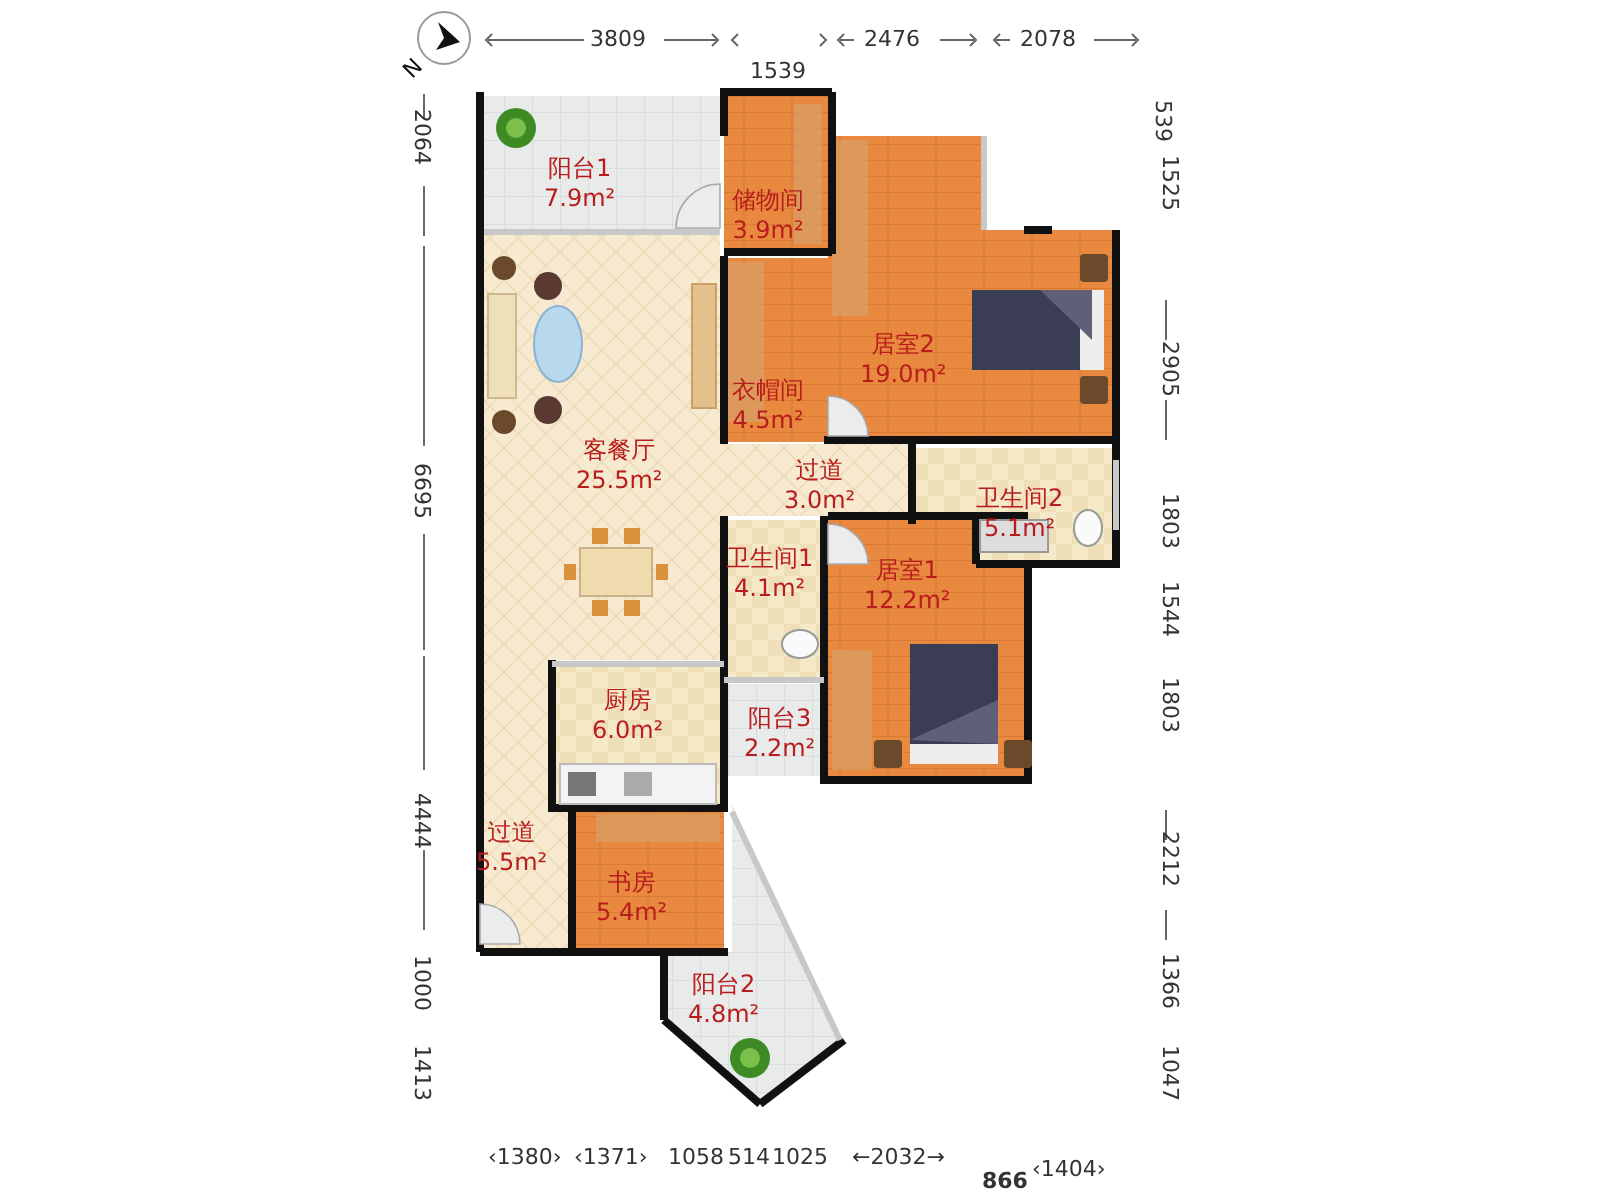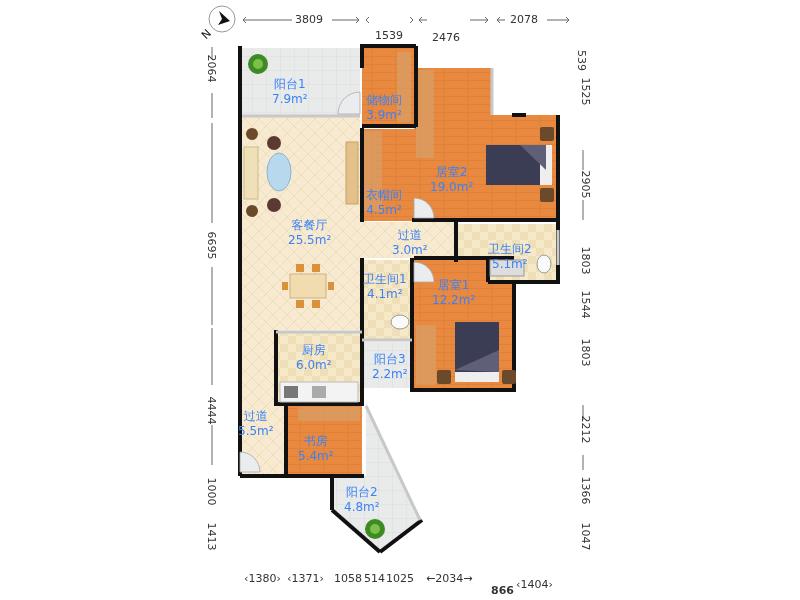--- a/index.html
+++ b/index.html
@@ -1,19 +1,19 @@
 <!DOCTYPE html>
 <html><head>
   <meta charset="utf-8">
   <style>
     html, body { margin:0; padding:0; background:#ffffff; }
     body { width:800px; height:600px; position:relative; overflow:hidden; font-family:"DejaVu Sans", sans-serif; }
     .dim { position:absolute; font-size:11px; color:#333; font-family:"DejaVu Sans", sans-serif; white-space:nowrap; }
     .dim-v { transform:rotate(90deg); transform-origin:center; }
-    .room-label { position:absolute; text-align:center; font-size:12px; line-height:15px; color:#3b82f6; font-family:"DejaVu Sans", sans-serif; white-space:nowrap; }
+    .room-label { position:absolute; text-align:center; font-size:12px; line-height:15px; color:#b91c1c; font-family:"DejaVu Sans", sans-serif; white-space:nowrap; }
     .abs { position:absolute; }
   </style>
 </head>
 <body>
 
 <div class="abs" style="left:198px;top:2px;width:40px;height:40px;">
   <svg width="40" height="40" viewBox="0 0 40 40">
     <circle cx="24" cy="17" r="13" fill="#fff" stroke="#999" stroke-width="1"></circle>
     <polygon points="21,9 32,19 20,23 24,17" fill="#111"></polygon>
     <text x="4" y="36" font-size="11" transform="rotate(-45 8 32)" fill="#111" font-family="DejaVu Sans, sans-serif">N</text>
@@ -34,31 +34,31 @@
       <polyline points="182,3 179,6 182,9"></polyline>
         <polyline points="245,3 248,6 245,9"></polyline>
       <line x1="258" y1="6" x2="265" y2="6"></line>
         <line x1="307" y1="6" x2="328" y2="6"></line>
       <polyline points="260,3 257,6 260,9"></polyline>
         <polyline points="326,3 329,6 326,9"></polyline>
     </g>
   </svg>
   <span class="dim" style="left:295px;top:13px;">3809</span>
   <span class="dim" style="left:375px;top:13px;margin-top:16px;">1539</span>
-  <span class="dim" style="left:432px;top:13px;margin-top:18px;">2476</span>
+  <span class="dim" style="left:432px;top:13px;">2476</span>
   <span class="dim" style="left:510px;top:13px;">2078</span>
 </div>
 
 <div>
   <span class="dim" style="left:244px;top:572px;">‹<span>1380</span>›</span>
   <span class="dim" style="left:287px;top:572px;">‹<span>1371</span>›</span>
   <span class="dim" style="left:334px;top:572px;">1058</span>
   <span class="dim" style="left:364px;top:572px;">514</span>
   <span class="dim" style="left:386px;top:572px;">1025</span>
-  <span class="dim" style="left:426px;top:572px;">←<span>2034</span>→</span>
+  <span class="dim" style="left:426px;top:572px;">←<span>2032</span>→</span>
   <span class="dim" style="left:491px;top:584px;font-weight:bold;">866</span>
   <span class="dim" style="left:516px;top:578px;">‹<span>1404</span>›</span>
 </div>
 
 <div>
   <svg class="abs" style="left:206px;top:45px;" width="12" height="510">
     <g stroke="#666" stroke-width="1" fill="none">
       <line x1="6" y1="2" x2="6" y2="14"></line>
         <line x1="6" y1="48" x2="6" y2="73"></line>
       <line x1="6" y1="78" x2="6" y2="178"></line>

